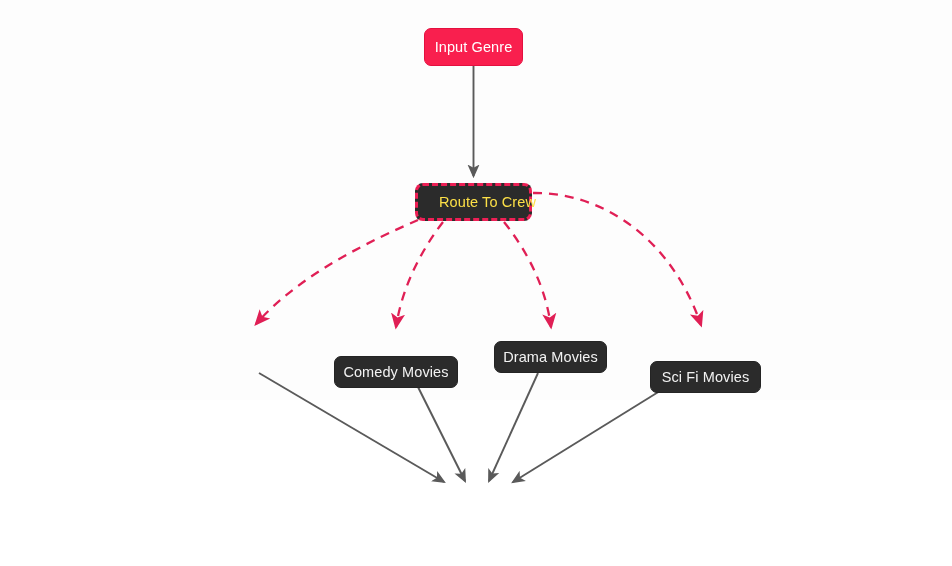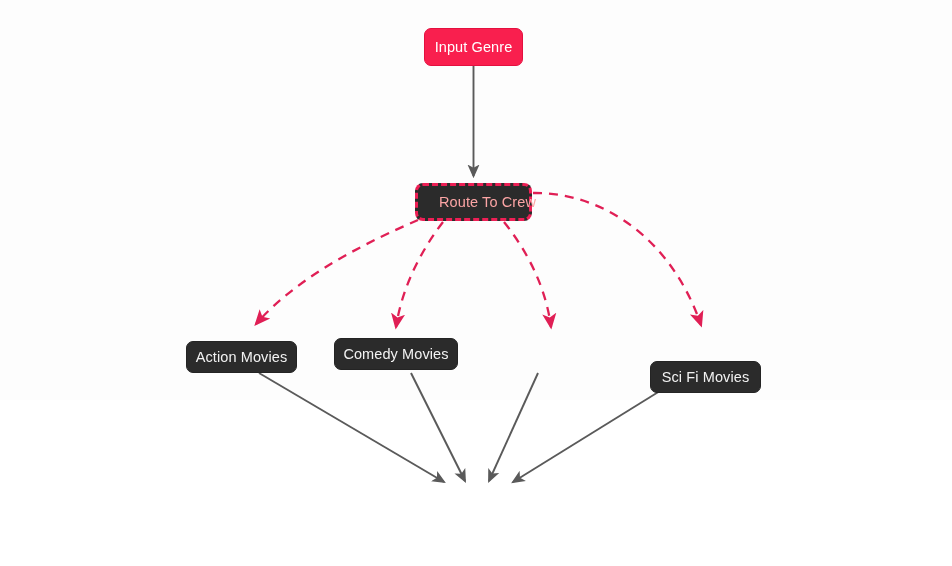--- a/index.html
+++ b/index.html
@@ -52,21 +52,21 @@
     border: 1px solid #242424;
     color: #f2f2f2;
   }
   .node-dark .node-label { color: #f2f2f2; }
   .node-router {
     background: #2b2b2b;
     border: 3.2px dashed #ed1f55;
     border-radius: 8px;
     color: #f2f2f2;
   }
-  .node-router .node-label { color: #fca5a5; margin-left: 28px; }
+  .node-router .node-label { color: #fde047; margin-left: 28px; }
 </style>
 </head>
 <body>
 
 <div id="diagram-root">
 
   <svg id="edge-layer" viewBox="0 0 952 566">
     <defs>
       <marker id="arrow-gray" viewBox="0 0 10 10" refX="8.4" refY="5" markerWidth="7.2" markerHeight="7.2" orient="auto-start-reverse">
         <path d="M 0 0.6 L 10 5 L 0 9.4 L 2.4 5 Z" fill="#5a5a5a"></path>
@@ -96,27 +96,27 @@
   </svg>
 
   <div class="node node-start" style="left:424px; top:28px; width:99px; height:38px;">
     <span class="node-label">Input Genre</span>
   </div>
 
   <div class="node node-router" style="left:415px; top:183px; width:117px; height:38px;">
     <span class="node-label">Route To Crew</span>
   </div>
 
-  <div class="node node-dark" style="left:186px; top:341px; width:111px; height:32px;">
-    <span class="node-label">Action Movies</span>
-  </div>
 
-  <div class="node node-dark" style="left:334px; top:338px; width:124px; height:32px;">
+  <div class="node node-dark" style="left:334px; top:356px; width:124px; height:32px;">
     <span class="node-label">Comedy Movies</span>
   </div>
 
+  <div class="node node-dark" style="left:494px; top:341px; width:113px; height:32px;">
+    <span class="node-label">Drama Movies</span>
+  </div>
 
   <div class="node node-dark" style="left:650px; top:361px; width:111px; height:32px;">
     <span class="node-label">Sci Fi Movies</span>
   </div>
 
 
 </div>
 
 </body></html>

